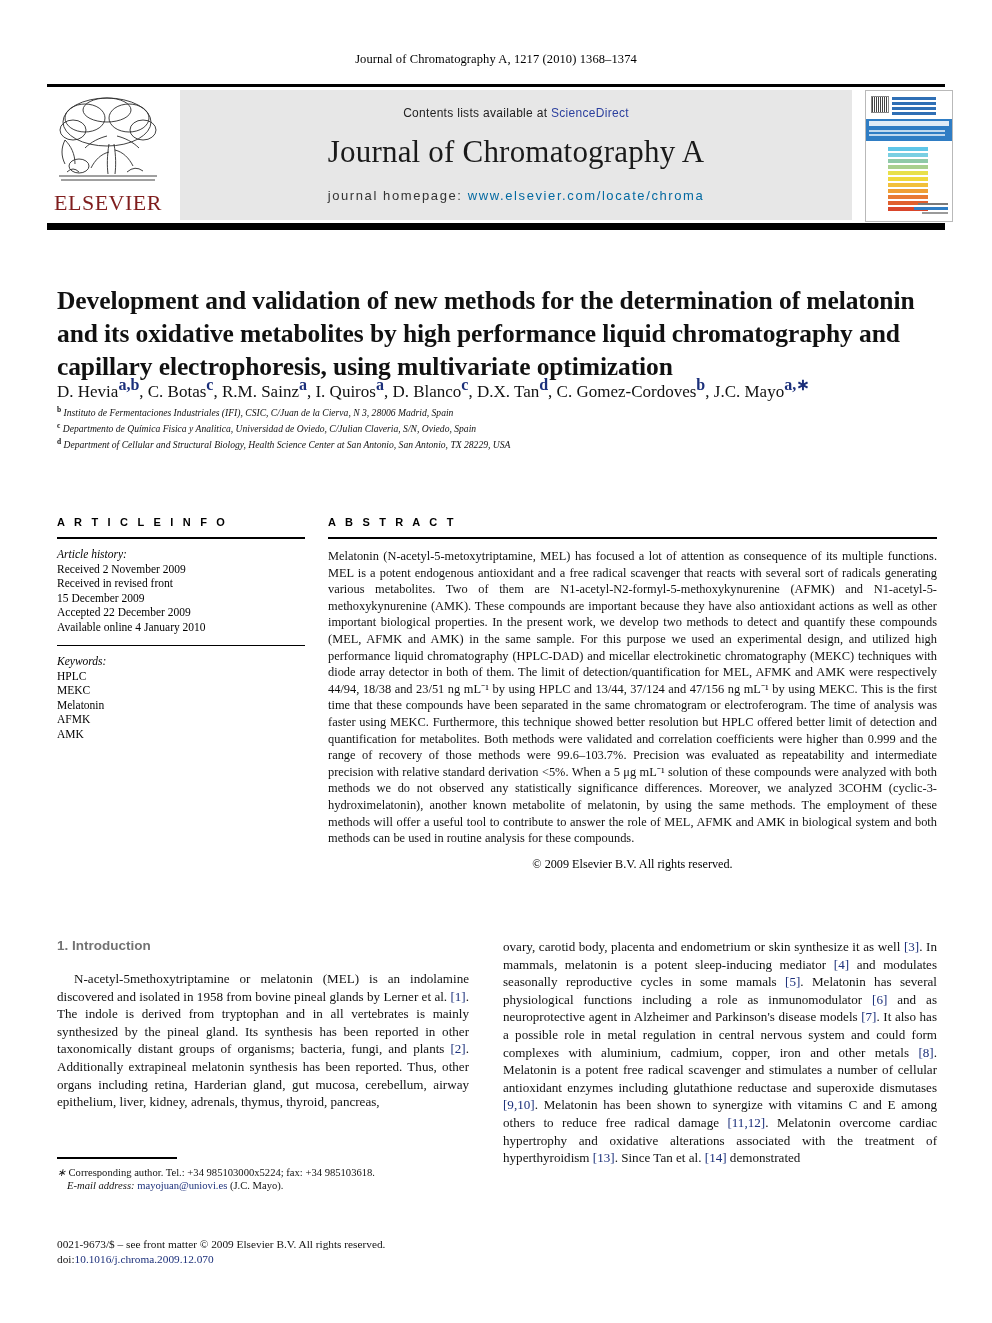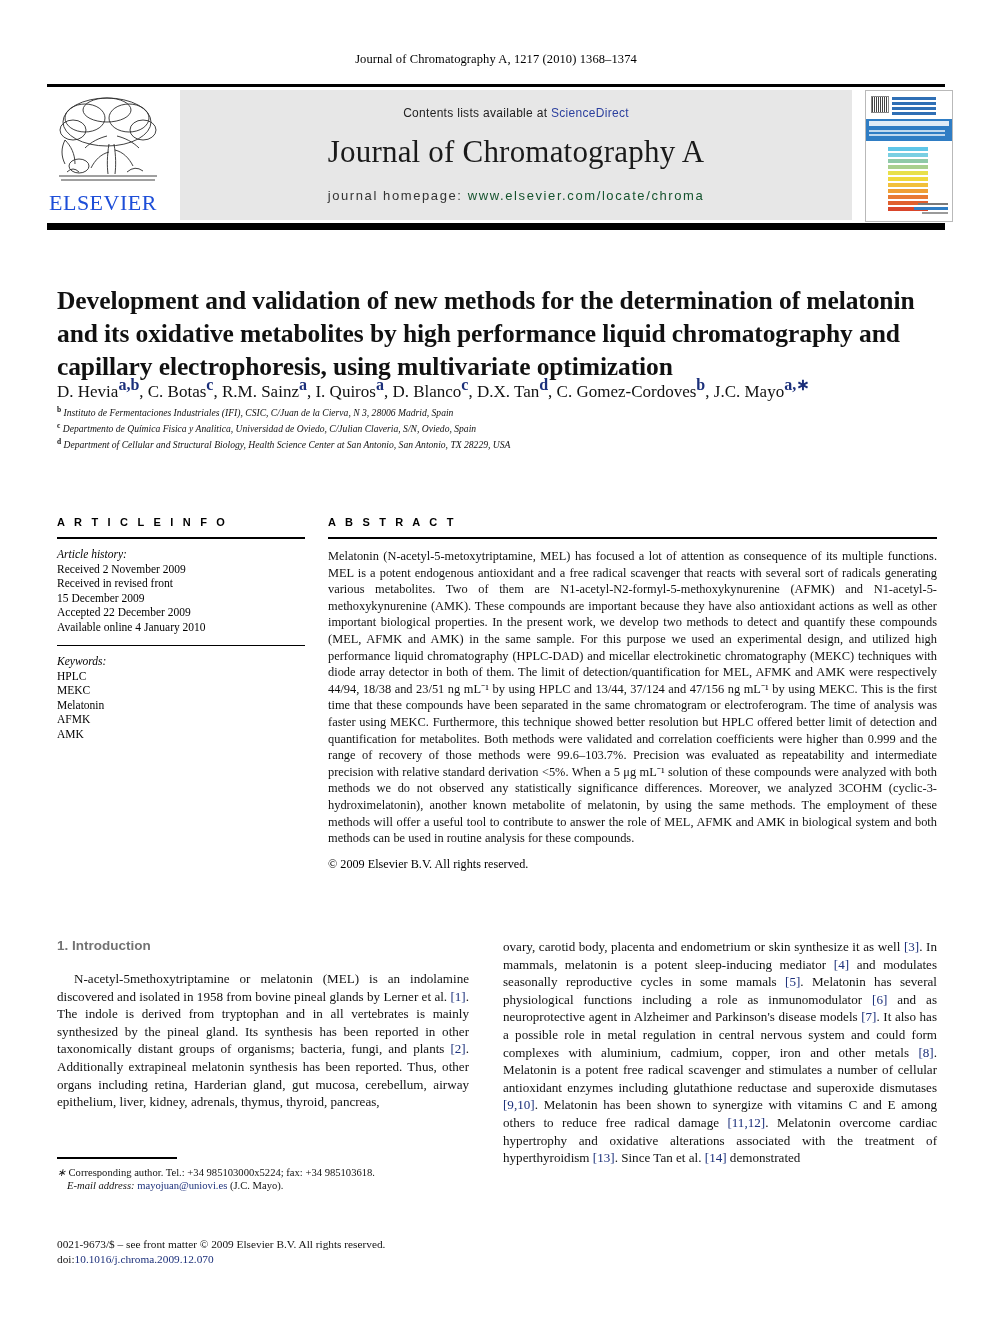--- a/index.html
+++ b/index.html
@@ -59,24 +59,25 @@
     position: absolute;
     left: 2px; top: 6px;
     width: 118px;
     height: 130px;
   }
   .tree-svg { position:absolute; left: 8px; top: 2px; }
   .elsevier-word {
     position: absolute;
     left: 0; top: 100px;
     width: 118px;
+    text-align: center;
     font-family: "Liberation Serif", serif;
     font-size: 22px;
     letter-spacing: 0.5px;
-    color: #1d4ed8;
+    color: #7f1d1d;
     font-weight: 400;
   }
 
   
   .masthead-band {
     position: absolute;
     left: 133px; top: 6px;
     width: 672px;
     height: 130px;
     background: #e7e7e7;
@@ -107,21 +108,21 @@
   .homepage-line {
     position: absolute;
     left: 0; top: 98px;
     width: 672px;
     text-align: center;
     font-family: "Liberation Sans", sans-serif;
     font-size: 13px;
     letter-spacing: 1.6px;
     color: #333;
   }
-  .homepage-line .hp-url { color: #14532d; }
+  .homepage-line .hp-url { color: #0369a1; }
 
   
   .cover {
     position: absolute;
     left: 818px; top: 6px;
     width: 86px;
     height: 130px;
     background: #ffffff;
     border: 1px solid #b9b9b9;
     overflow: hidden;
@@ -220,21 +221,21 @@
   .info-block .lbl { font-style: italic; font-weight: normal; }
   .abstract-text {
     margin-top: 9px;
     font-size: 12.4px;
     line-height: 16.6px;
     text-align: justify;
     color: #111;
   }
   .copyright {
     margin-top: 10px;
-    text-align: left;
+    text-align: center;
     font-size: 12.2px;
   }
 
   
   .col-left {
     position: absolute;
     left: 57px; top: 938px;
     width: 412px;
   }
   .col-right {

